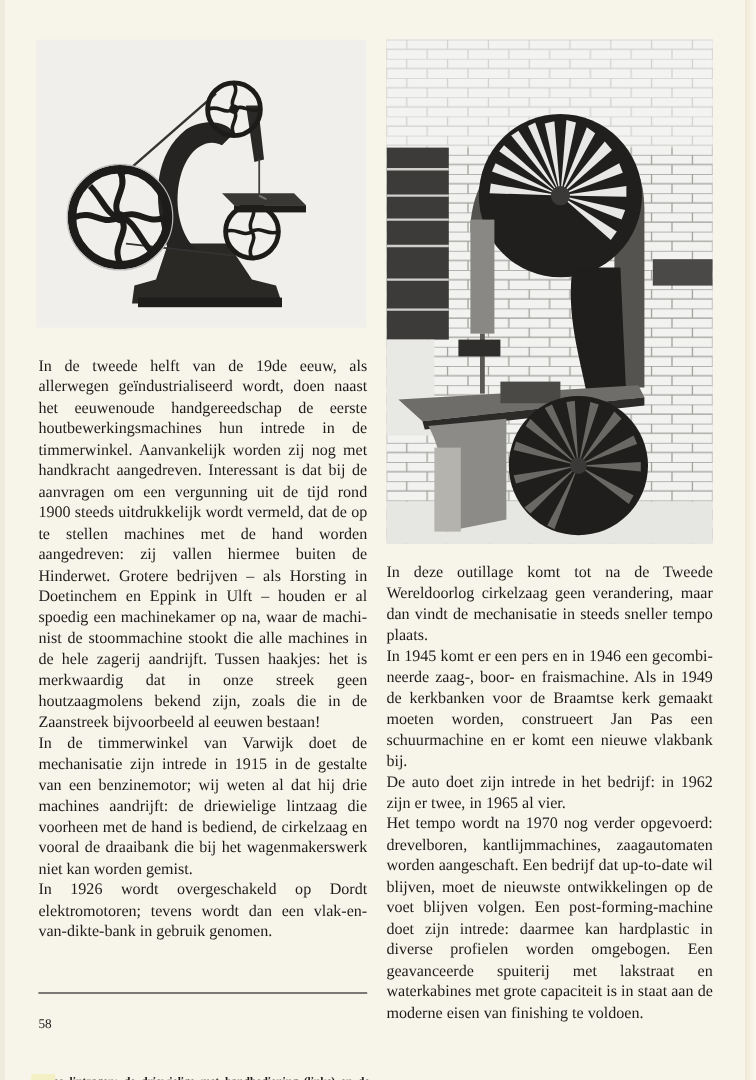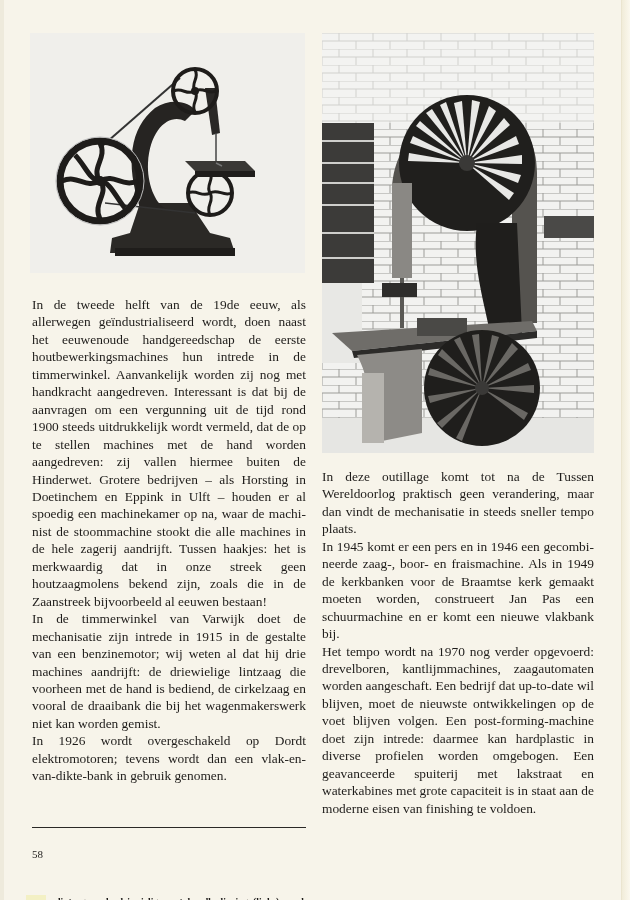--- a/index.html
+++ b/index.html
@@ -191,22 +191,23 @@
   </svg>
 </div>
 
 <div class="col col-left">
   <p>In de tweede helft van de 19de eeuw, als allerwegen geïndustrialiseerd wordt, doen naast het eeuwen­oude handgereedschap de eerste houtbewerkings­machines hun intrede in de timmerwinkel. Aanvan­kelijk worden zij nog met handkracht aangedreven. Interessant is dat bij de aanvragen om een vergun­ning uit de tijd rond 1900 steeds uitdrukkelijk wordt vermeld, dat de op te stellen machines met de hand worden aangedreven: zij vallen hiermee buiten de Hinderwet. Grotere bedrijven – als Horsting in Doetinchem en Eppink in Ulft – houden er al spoedig een machinekamer op na, waar de machi­nist de stoommachine stookt die alle machines in de hele zagerij aandrijft. Tussen haakjes: het is merk­waardig dat in onze streek geen houtzaagmolens bekend zijn, zoals die in de Zaanstreek bijvoorbeeld al eeuwen bestaan!</p>
   <p>In de timmerwinkel van Varwijk doet de mechanisa­tie zijn intrede in 1915 in de gestalte van een benzinemotor; wij weten al dat hij drie machines aandrijft: de driewielige lintzaag die voorheen met de hand is bediend, de cirkelzaag en vooral de draaibank die bij het wagenmakerswerk niet kan worden gemist.</p>
   <p>In 1926 wordt overgeschakeld op Dordt elektromo­toren; tevens wordt dan een vlak-en-van-dikte-bank in gebruik genomen.</p>
 </div>
 
 <div class="col col-right">
-  <p>In deze outillage komt tot na de Tussen Wereldoor­log praktisch geen verandering, maar dan vindt de mechanisatie in steeds sneller tempo plaats.</p>
+  <p>In deze outillage komt tot na de Tweede Wereldoor­log cirkelzaag geen verandering, maar dan vindt de mechanisatie in steeds sneller tempo plaats.</p>
   <p>In 1945 komt er een pers en in 1946 een gecombi­neerde zaag-, boor- en fraismachine. Als in 1949 de kerkbanken voor de Braamtse kerk gemaakt moeten worden, construeert Jan Pas een schuurmachine en er komt een nieuwe vlakbank bij.</p>
+  <p>De auto doet zijn intrede in het bedrijf: in 1962 zijn er twee, in 1965 al vier.</p>
   <p>Het tempo wordt na 1970 nog verder opgevoerd: drevelboren, kantlijmmachines, zaagautomaten worden aangeschaft. Een bedrijf dat up-to-date wil blijven, moet de nieuwste ontwikkelingen op de voet blijven volgen. Een post-forming-machine doet zijn intrede: daarmee kan hardplastic in diverse profie­len worden omgebogen. Een geavanceerde spuiterij met lakstraat en waterkabines met grote capaciteit is in staat aan de moderne eisen van finishing te voldoen.</p>
 </div>
 
 <div class="caption-rule"></div>
 <div class="caption">Twee lintzagen: de driewielige met handbediening (links) en de tweewielige , door een elektromotor aangedreven (rechts).</div>
 
 <div class="page-number">58</div>
 
 <div class="smudge"></div>
 

